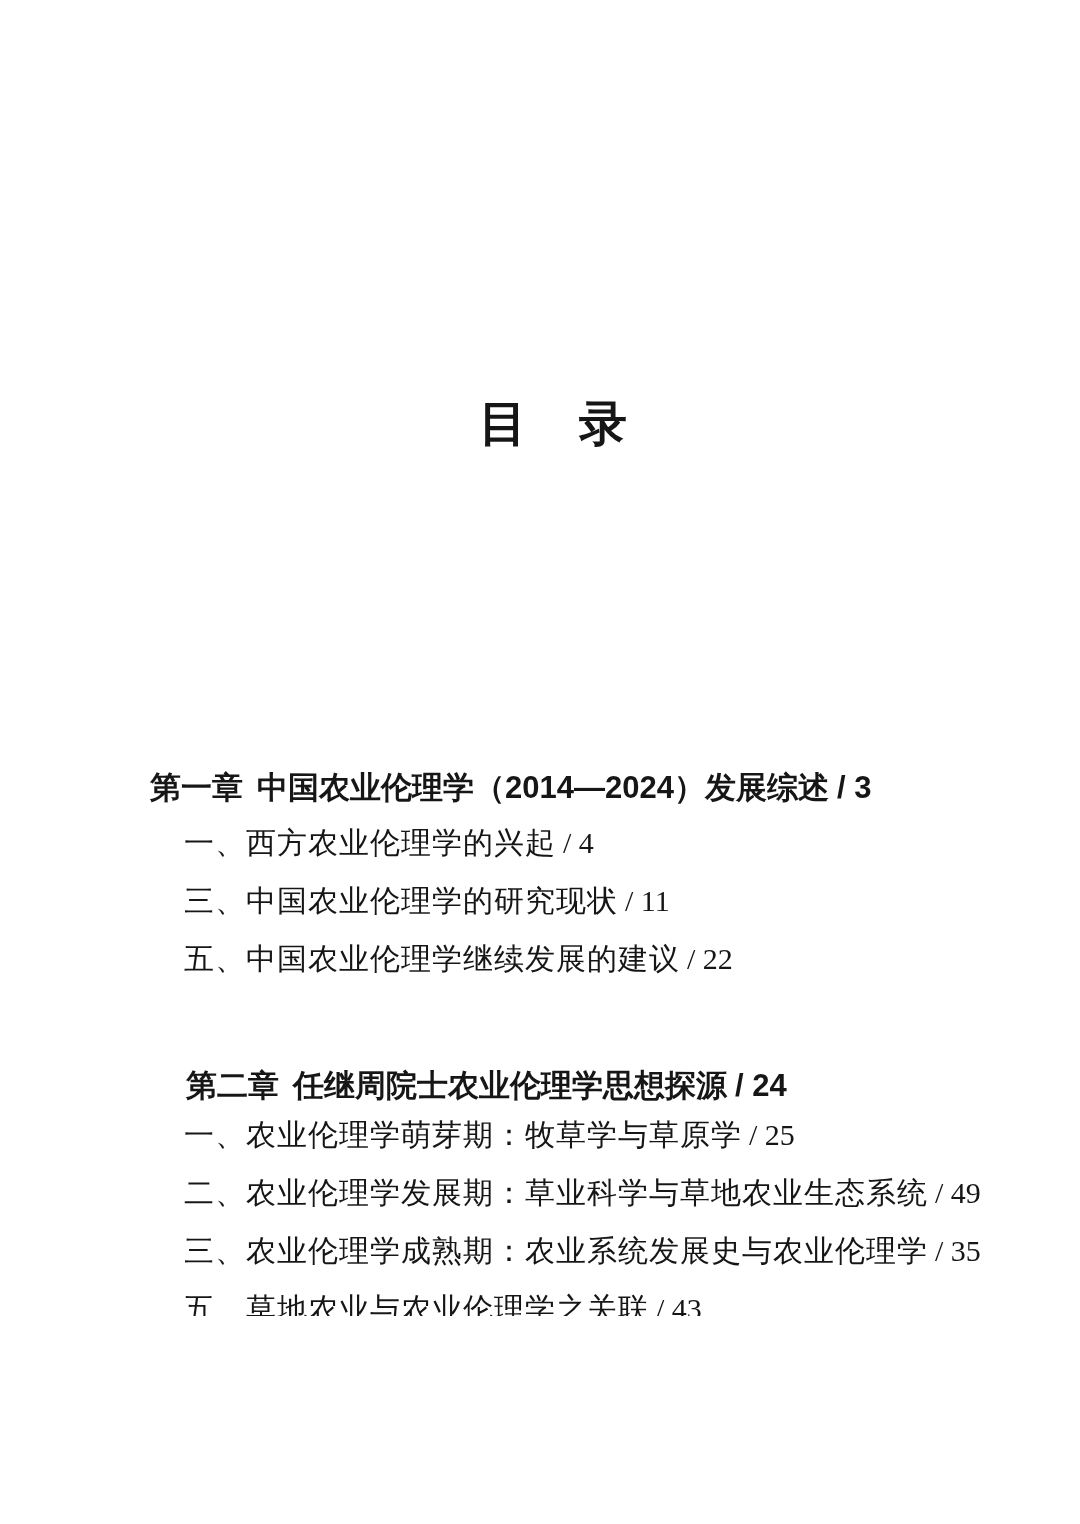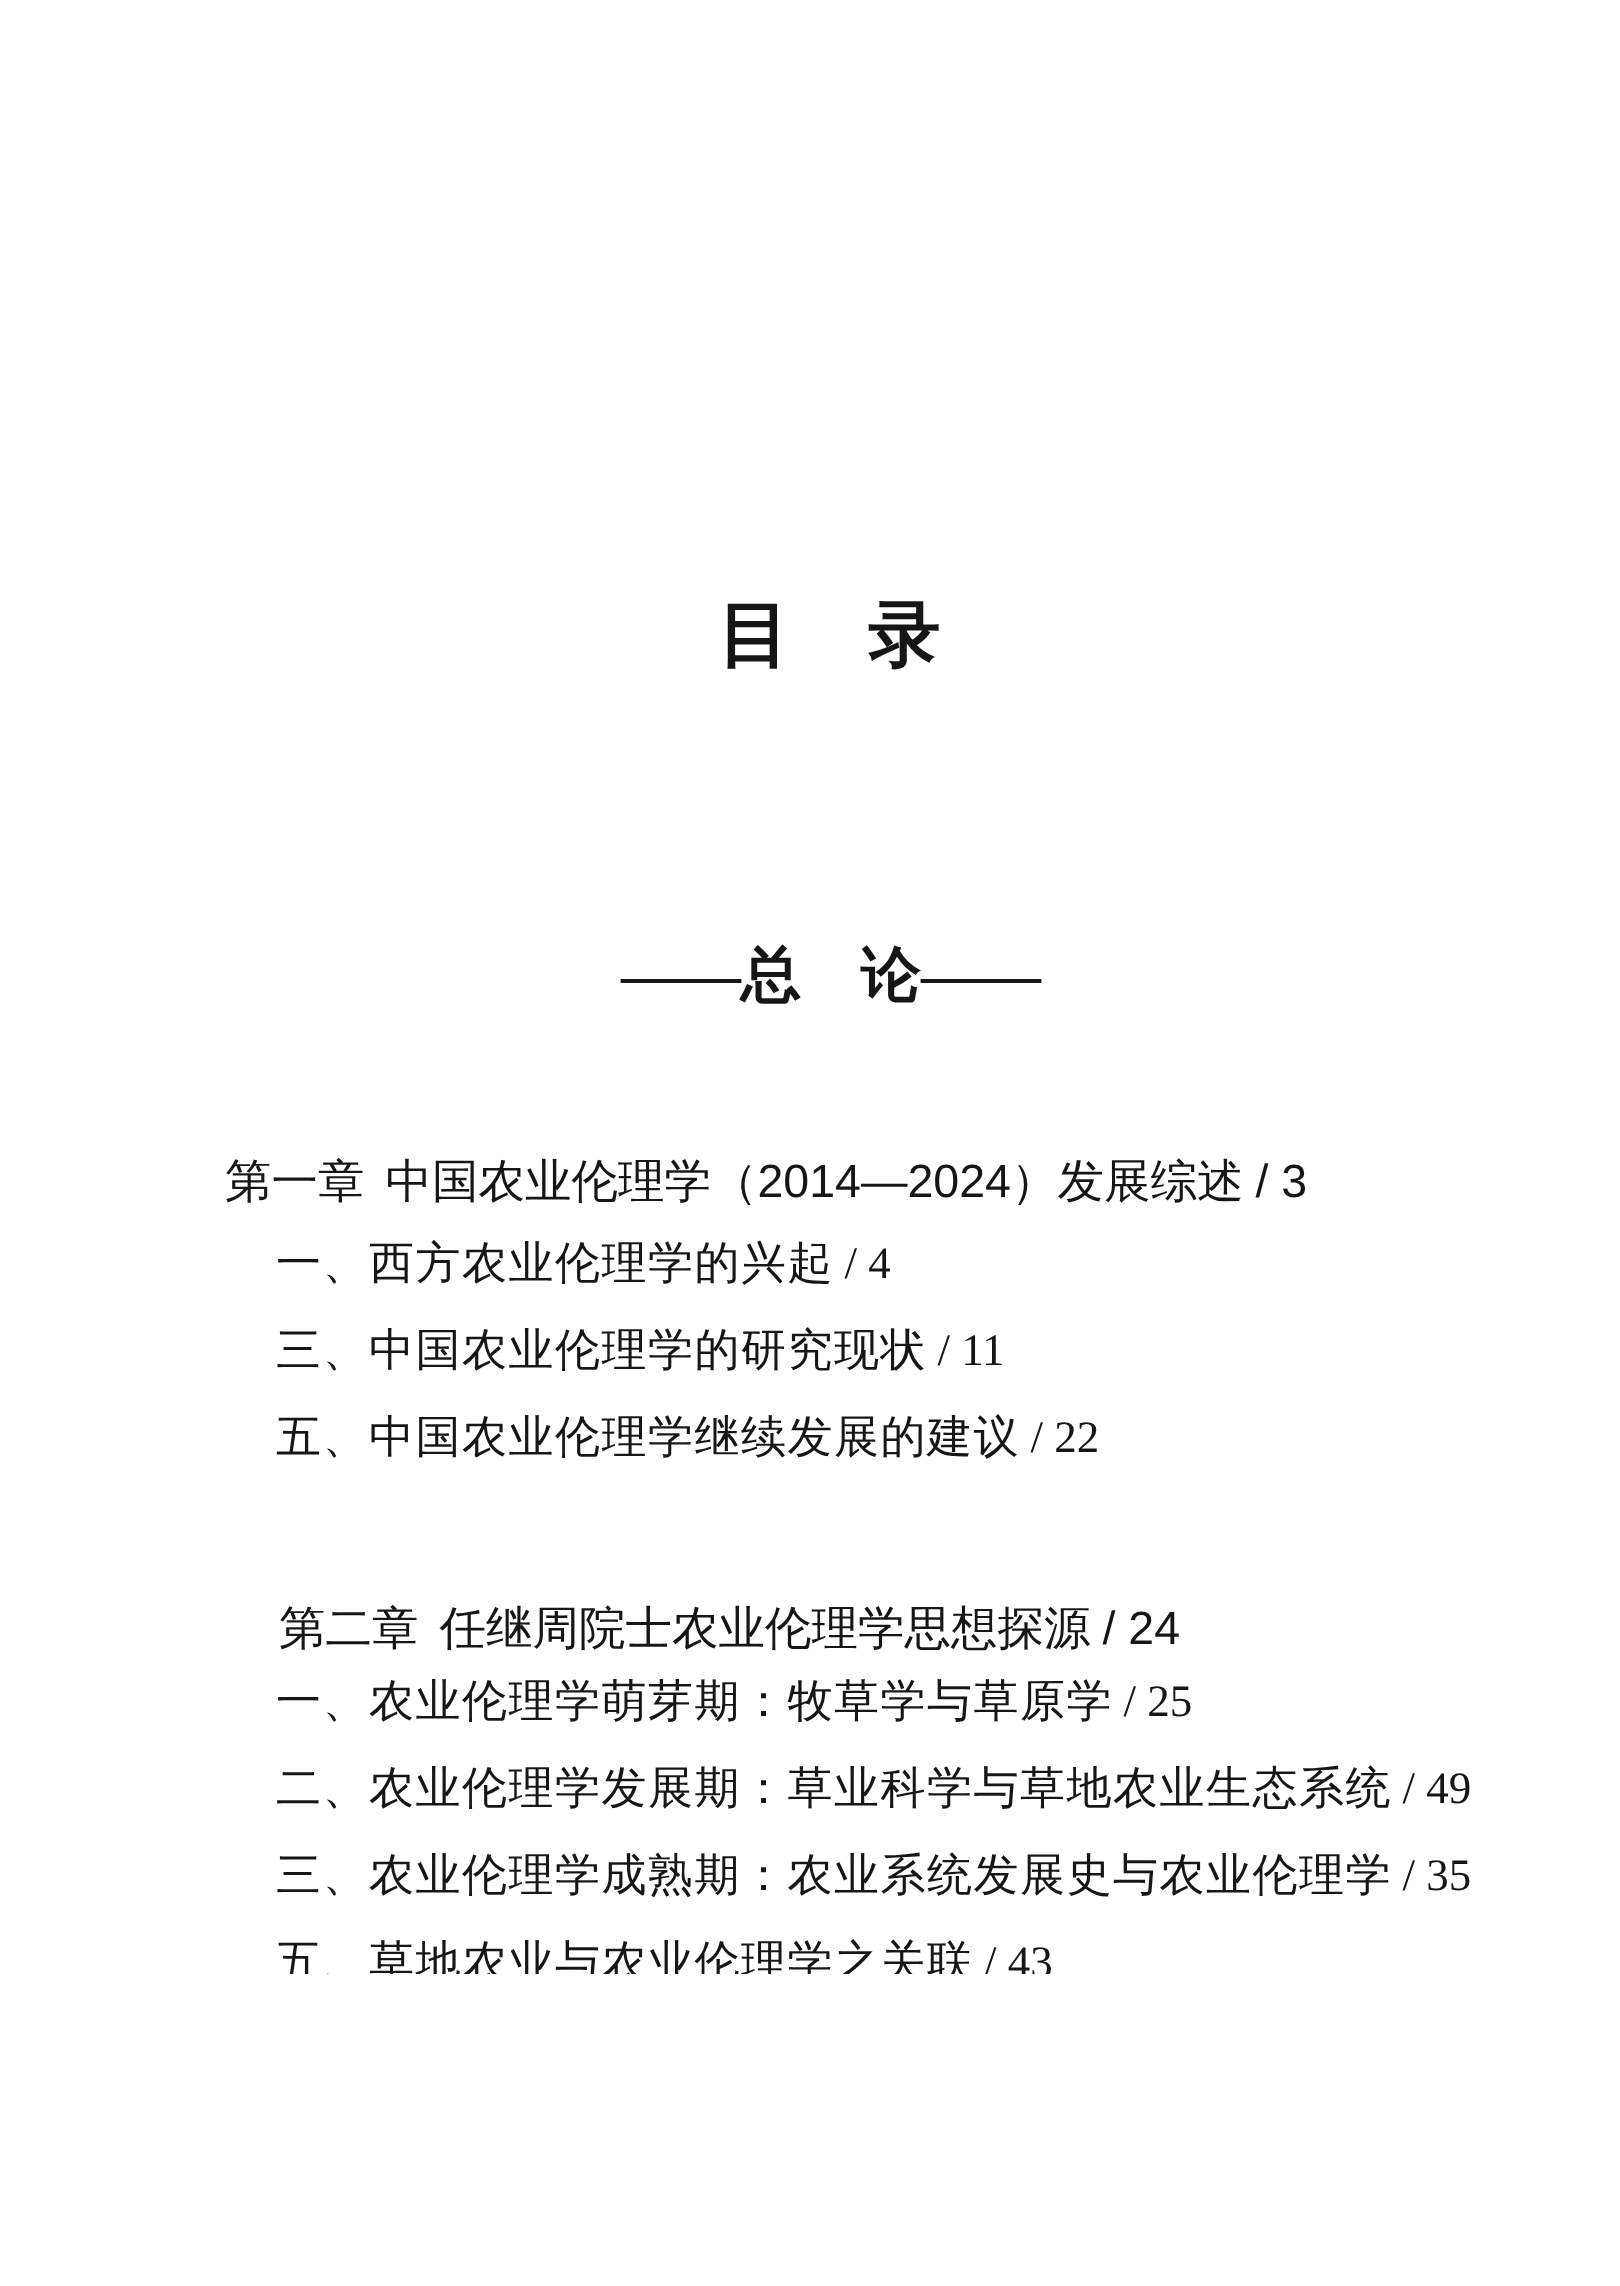--- a/index.html
+++ b/index.html
@@ -37,21 +37,21 @@
     font-size: 40px;
     font-weight: bold;
     line-height: 1.1;
     white-space: pre;
   }
   .chapter-heading {
     position: absolute;
     left: 150px;
     font-family: "Liberation Sans", "DejaVu Sans", sans-serif;
     font-size: 31px;
-    font-weight: normal;
+    font-weight: bold;
     line-height: 1.15;
     white-space: nowrap;
   }
   .chapter-heading .chapter-title { margin-left: 14px; }
   .chapter-heading .page-ref { margin-left: 8px; }
   .heading-ch1 { top: 744px; }
   .heading-ch2 { top: 1042px; margin-left: 36px; }
   .toc-list {
     position: absolute;
     left: 184px;
@@ -71,21 +71,20 @@
   }
   .toc-item .page-ref { margin-left: 7px; letter-spacing: 0; }
 </style>
 </head>
 <body>
 
 <div class="page">
 
   <h1 class="doc-title">目　录</h1>
 
-  <div class="part-header">——总　论——</div>
 
   <h2 class="chapter-heading heading-ch1">
     <span class="chapter-label">第一章</span><span class="chapter-title">中国农业伦理学（2014—2024）发展综述</span><span class="page-ref">/ 3</span>
   </h2>
 
   <ul class="toc-list list-ch1">
     <li class="toc-item"><span>一、</span><span>西方农业伦理学的兴起</span><span class="page-ref">/ 4</span></li>
     <li class="toc-item"><span>三、</span><span>中国农业伦理学的研究现状</span><span class="page-ref">/ 11</span></li>
     <li class="toc-item"><span>五、</span><span>中国农业伦理学继续发展的建议</span><span class="page-ref">/ 22</span></li>
   </ul>

